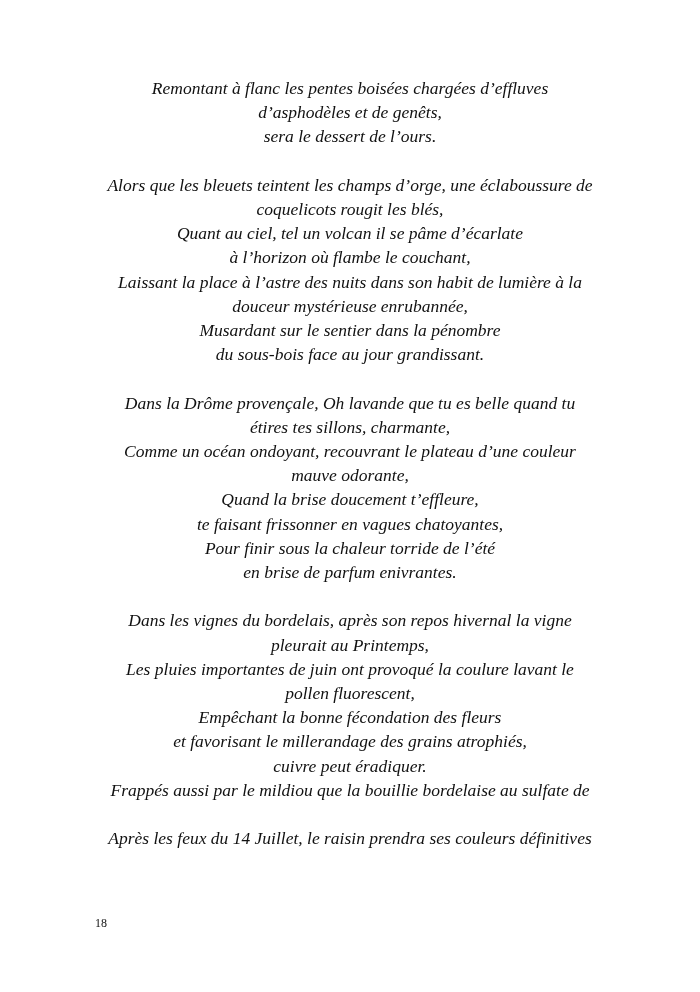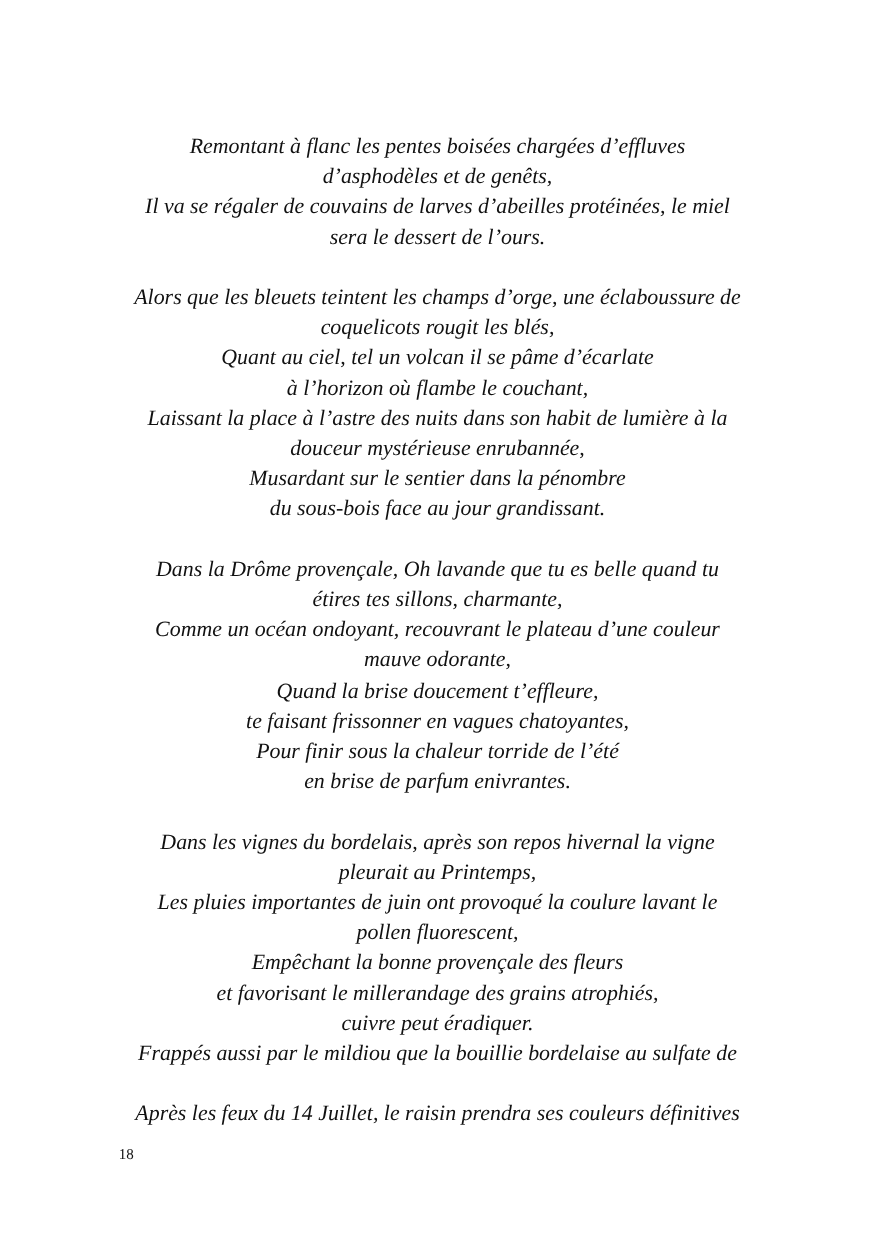--- a/index.html
+++ b/index.html
@@ -1,33 +1,32 @@
 <!DOCTYPE html>
 <html><head>
 <meta charset="utf-8">
 <style>
   html, body { margin:0; padding:0; background:#ffffff; }
   body { width:700px; height:992px; position:relative; overflow:hidden;
          font-family: "Liberation Serif", "DejaVu Serif", serif; color:#111; }
   .page { position:absolute; left:0; top:0; width:700px; height:992px; }
   .poem { position:absolute; left:80px; width:540px; top:76px; text-align:center;
-          font-style:italic; font-size:17.5px; line-height:24.2px;margin-top:28px; }
+          font-style:italic; font-size:17.5px; line-height:24.2px; }
   .stanza { margin:0 0 24.2px 0; }
   .line { display:block; white-space:nowrap; }
   .page-number { position:absolute; left:95px; top:916px; font-size:12px; font-style:normal; }
 </style>
 </head>
 <body>
 
 <div class="page">
   <div class="poem">
     <p class="stanza">
       <span class="line">Remontant à flanc les pentes boisées chargées d’effluves</span>
       <span class="line">d’asphodèles et de genêts,</span>
-      <span class="line">Il va se régaler de couvains de larves d’abeilles protéinées, le miel</span>
       <span class="line">sera le dessert de l’ours.</span>
     </p>
     <p class="stanza">
       <span class="line">Alors que les bleuets teintent les champs d’orge, une éclaboussure de</span>
       <span class="line">coquelicots rougit les blés,</span>
       <span class="line">Quant au ciel, tel un volcan il se pâme d’écarlate</span>
       <span class="line">à l’horizon où flambe le couchant,</span>
       <span class="line">Laissant la place à l’astre des nuits dans son habit de lumière à la</span>
       <span class="line">douceur mystérieuse enrubannée,</span>
       <span class="line">Musardant sur le sentier dans la pénombre</span>
@@ -41,21 +40,21 @@
       <span class="line">Quand la brise doucement t’effleure,</span>
       <span class="line">te faisant frissonner en vagues chatoyantes,</span>
       <span class="line">Pour finir sous la chaleur torride de l’été</span>
       <span class="line">en brise de parfum enivrantes.</span>
     </p>
     <p class="stanza">
       <span class="line">Dans les vignes du bordelais, après son repos hivernal la vigne</span>
       <span class="line">pleurait au Printemps,</span>
       <span class="line">Les pluies importantes de juin ont provoqué la coulure lavant le</span>
       <span class="line">pollen fluorescent,</span>
-      <span class="line">Empêchant la bonne provençale des fleurs</span>
+      <span class="line">Empêchant la bonne fécondation des fleurs</span>
       <span class="line">et favorisant le millerandage des grains atrophiés,</span>
       <span class="line">cuivre peut éradiquer.</span>
       <span class="line">Frappés aussi par le mildiou que la bouillie bordelaise au sulfate de</span>
     </p>
     <p class="stanza">
       <span class="line">Après les feux du 14 Juillet, le raisin prendra ses couleurs définitives</span>
     </p>
   </div>
   <div class="page-number">18</div>
 </div>

